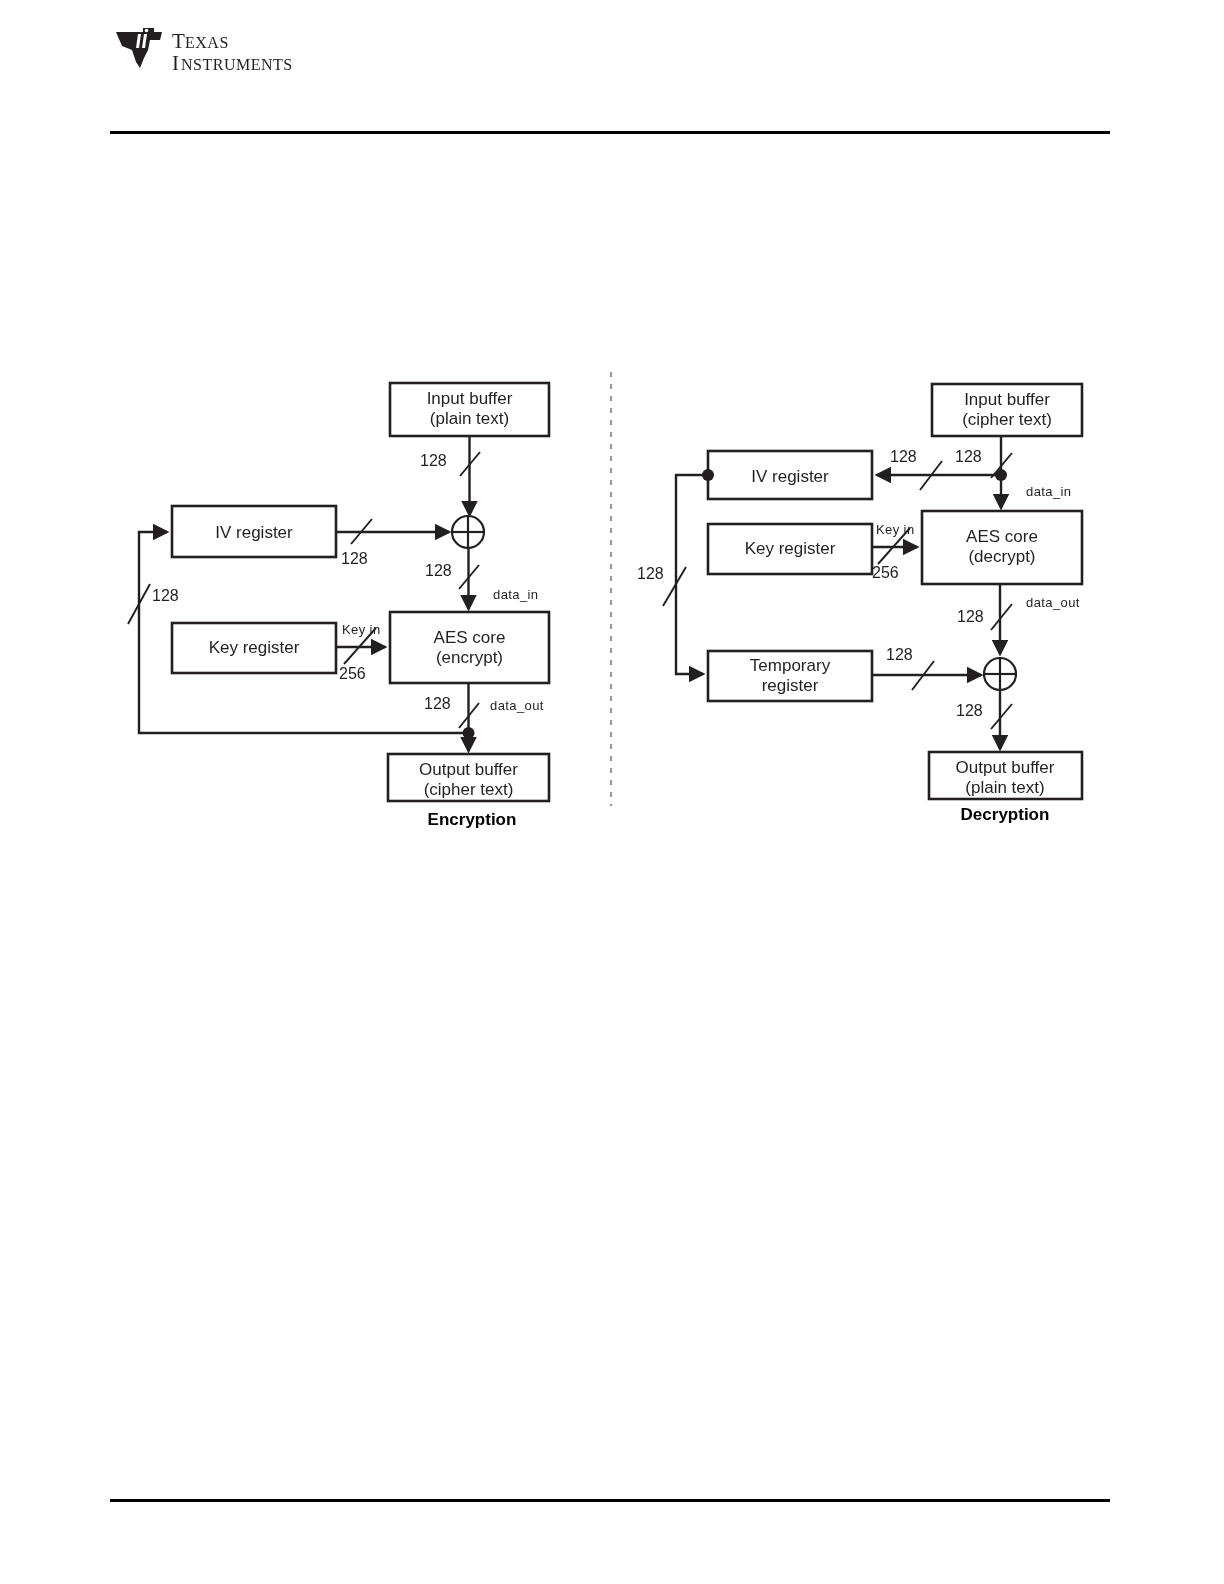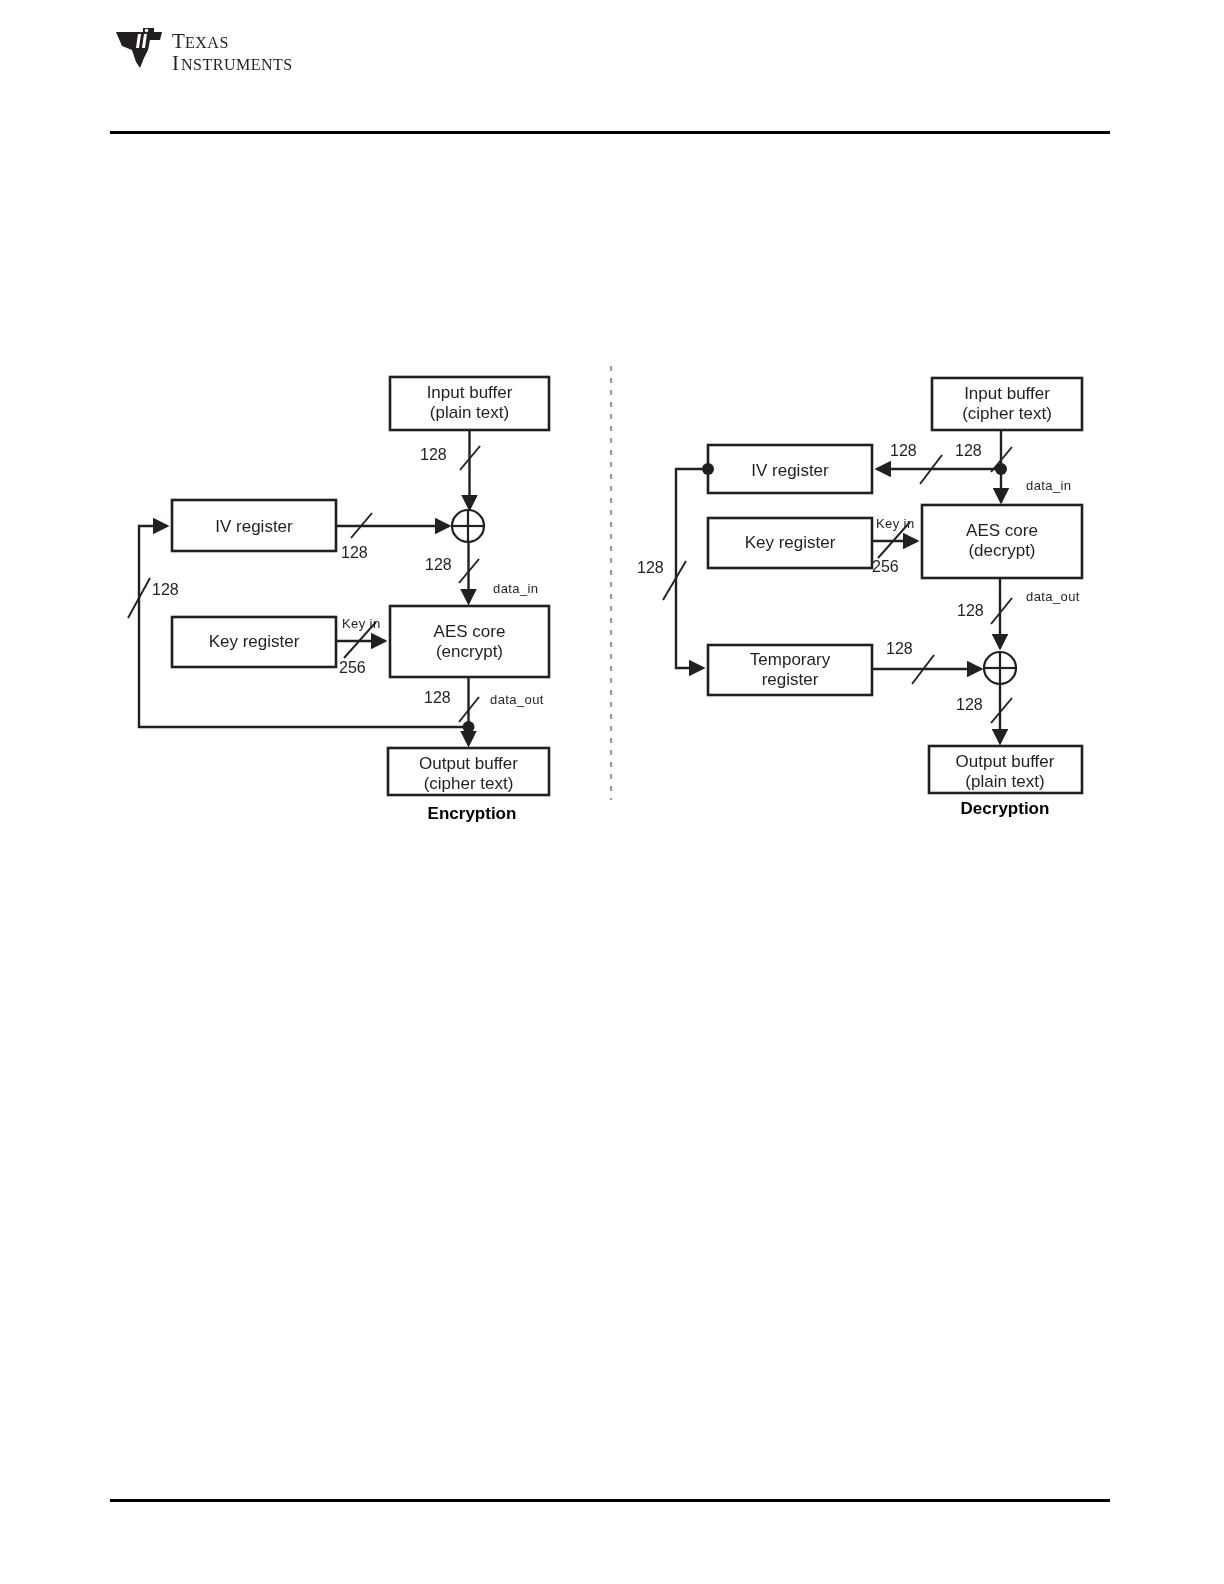--- a/index.html
+++ b/index.html
@@ -36,21 +36,21 @@
     height: 3px;
     background: #000000;
   }
   .rule-top  { top: 131px; }
   .rule-bot  { top: 1499px; }
 
   
   .diagram {
     position: absolute;
     left: 0;
-    top: 0;
+    top: 6px;
     width: 1224px;
     height: 1372px;
     border-radius: 10px;
   }
   .diagram svg { display: block; }
 
   text.box-label {
     font-family: "Liberation Sans", sans-serif;
     font-size: 17px;
     fill: #231f20;

